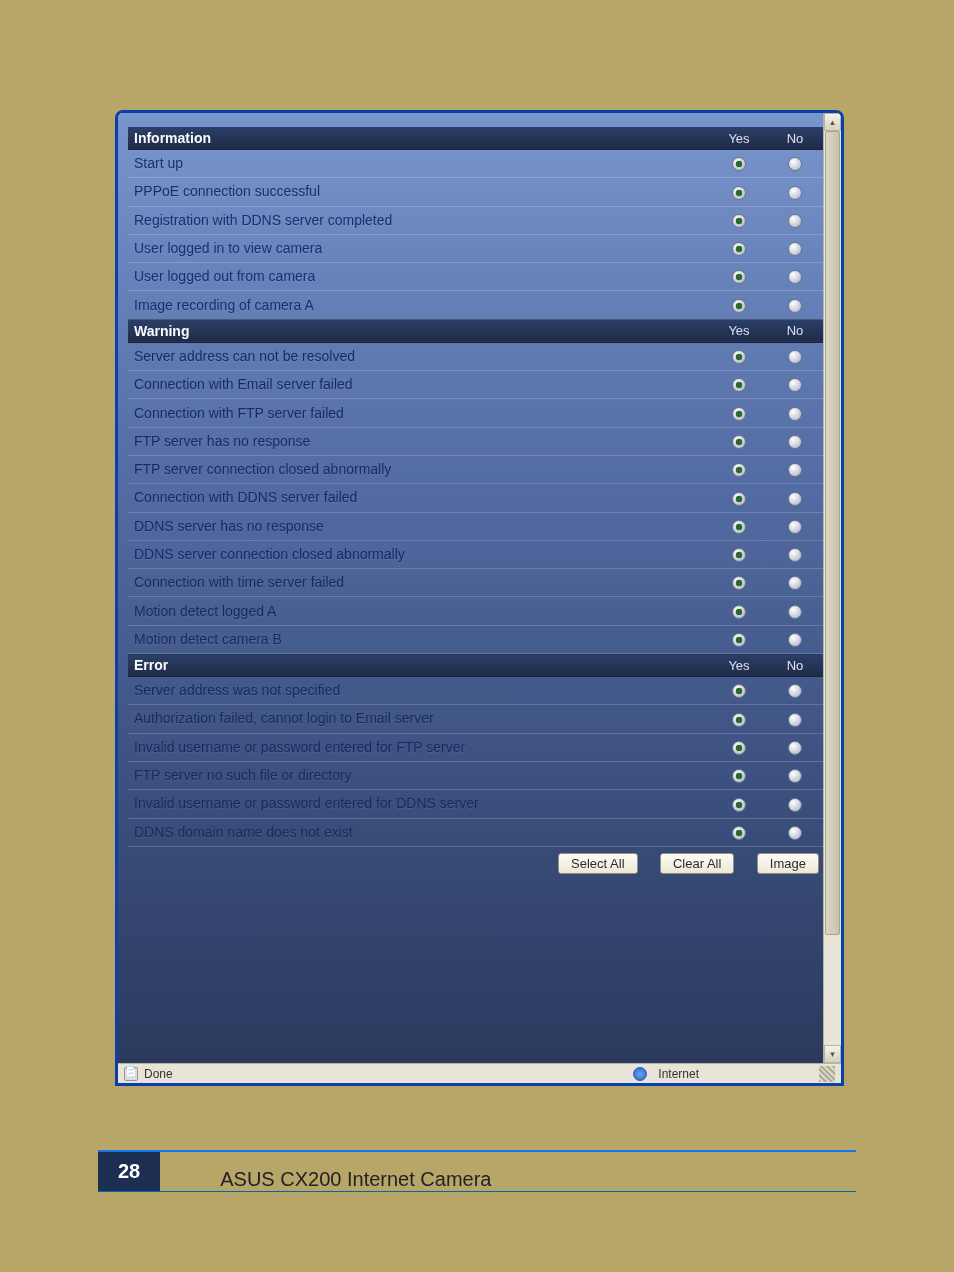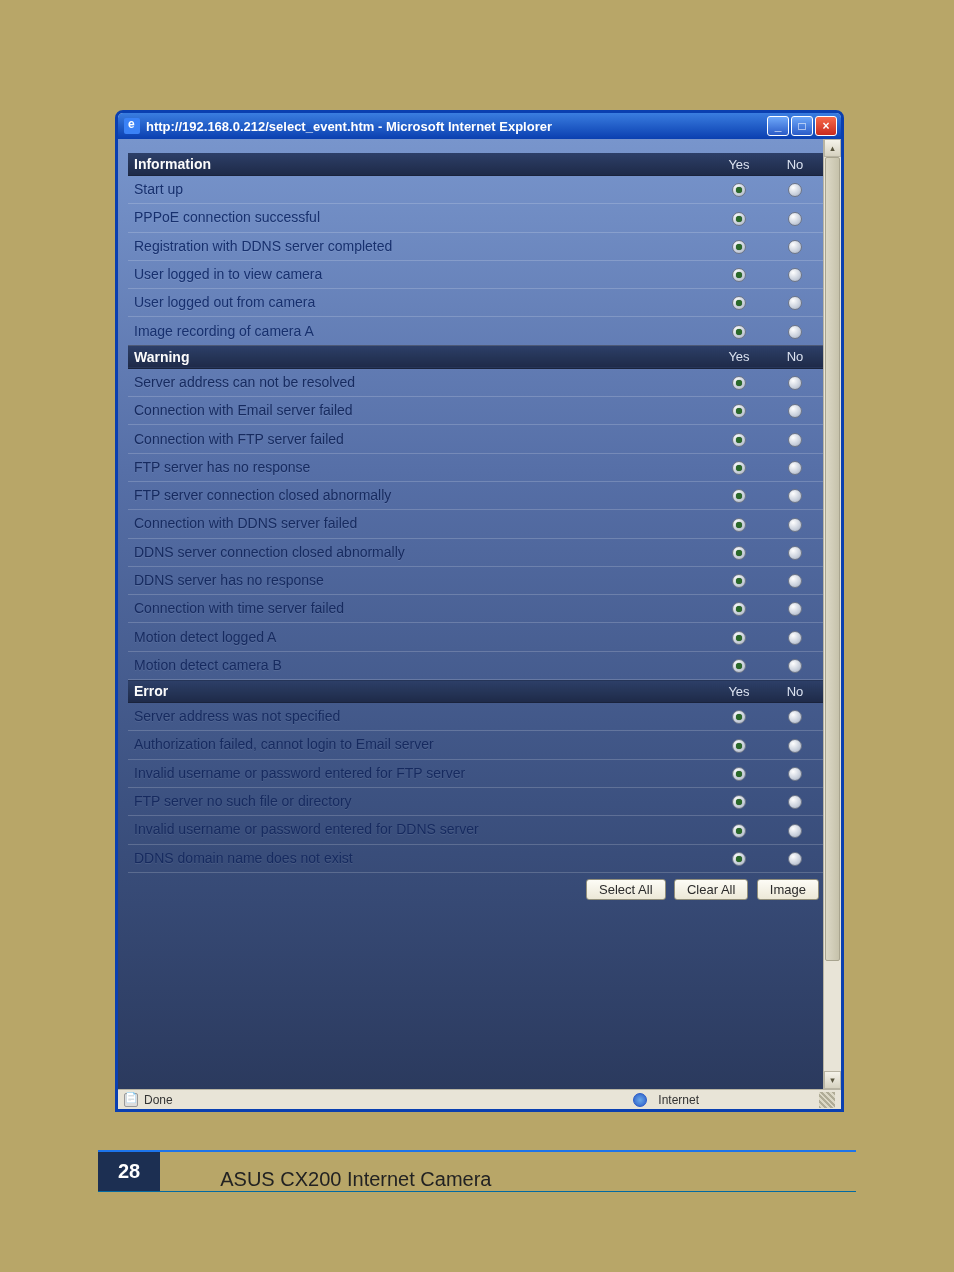--- a/index.html
+++ b/index.html
@@ -142,21 +142,21 @@
     padding: 6px 4px 0 0;
   }
   .btn {
     display: inline-block;
     background: linear-gradient(#fdfcf6,#ece8d7);
     border: 1px solid #93907c;
     border-radius: 3px;
     padding: 2px 12px;
     font-size: 13px;
     color: #2b2b2b;
-    margin-left: 4px;
+    margin-left: 18px;
     cursor: pointer;
   }
 
   .statusbar {
     background: #e8e4d7;
     border-top: 1px solid #b8b4a3;
     height: 20px;
     display: flex; align-items: center;
     font-size: 12px;
     color: #333;
@@ -208,29 +208,20 @@
     font-size: 20px;
     color: #222;
   }
 </style>
 </head>
 <body>
 
 <div class="page-wrap">
   <div class="window">
 
-    <div class="titlebar">
-      <span class="ie-icon"></span>
-      <span class="titlebar-text">http://192.168.0.212/select_event.htm - Microsoft Internet Explorer</span>
-      <div class="window-controls">
-        <div class="win-btn min">_</div>
-        <div class="win-btn max">□</div>
-        <div class="win-btn close">×</div>
-      </div>
-    </div>
 
     <div class="content-frame">
       <div class="content">
         <table class="events" id="events-table">
             <tbody>
               <tr class="section-header">
                 <td>Information</td>
                 <td class="col-yn">Yes</td>
                 <td class="col-yn">No</td>
               </tr>
@@ -295,26 +286,26 @@
                 <td class="label">FTP server connection closed abnormally</td>
                 <td class="col-yn"><span class="radio selected"></span></td>
                 <td class="col-yn"><span class="radio"></span></td>
               </tr>
               <tr class="item">
                 <td class="label">Connection with DDNS server failed</td>
                 <td class="col-yn"><span class="radio selected"></span></td>
                 <td class="col-yn"><span class="radio"></span></td>
               </tr>
               <tr class="item">
+                <td class="label">DDNS server has no response</td>
+                <td class="col-yn"><span class="radio selected"></span></td>
+                <td class="col-yn"><span class="radio"></span></td>
+              </tr>
+              <tr class="item">
                 <td class="label">DDNS server connection closed abnormally</td>
-                <td class="col-yn"><span class="radio selected"></span></td>
-                <td class="col-yn"><span class="radio"></span></td>
-              </tr>
-              <tr class="item">
-                <td class="label">DDNS server has no response</td>
                 <td class="col-yn"><span class="radio selected"></span></td>
                 <td class="col-yn"><span class="radio"></span></td>
               </tr>
               <tr class="item">
                 <td class="label">Connection with time server failed</td>
                 <td class="col-yn"><span class="radio selected"></span></td>
                 <td class="col-yn"><span class="radio"></span></td>
               </tr>
               <tr class="item">
                 <td class="label">Motion detect logged A</td>

